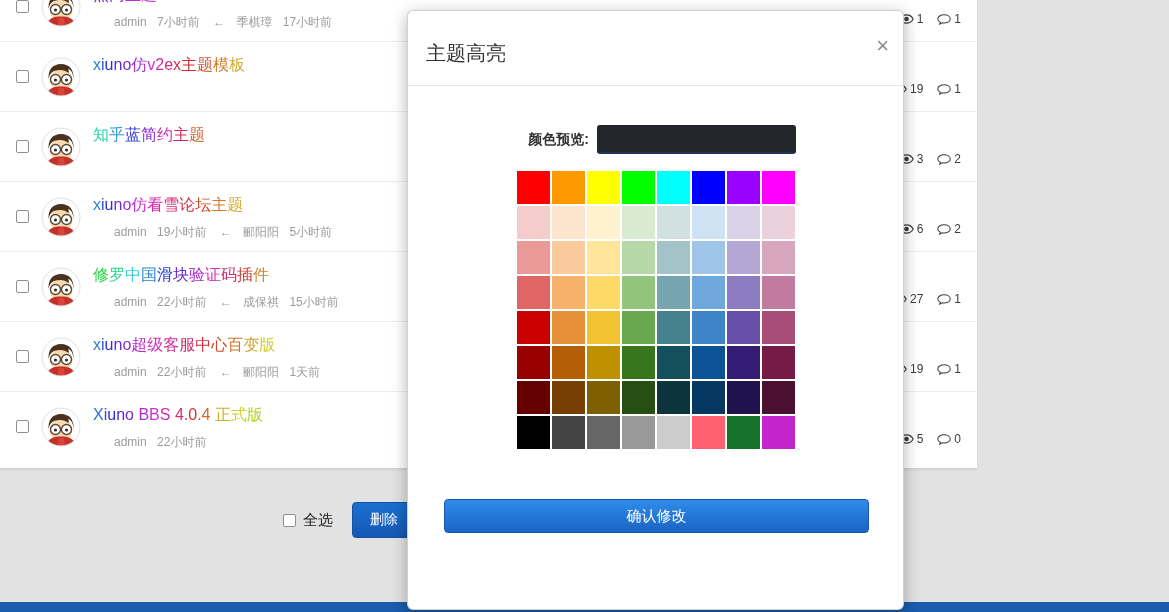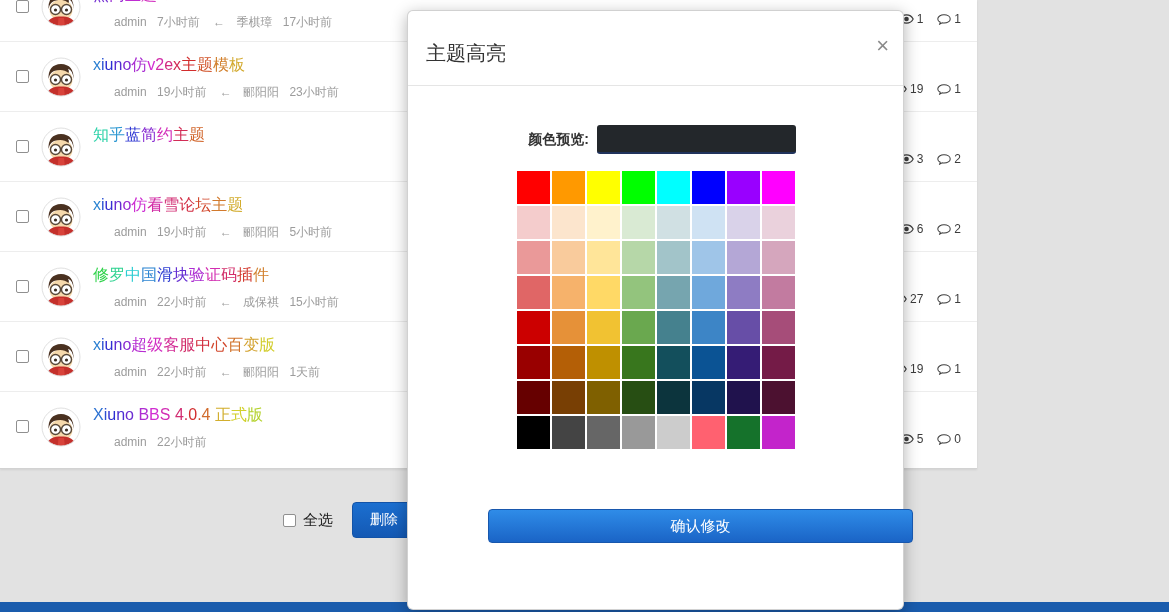--- a/index.html
+++ b/index.html
@@ -51,21 +51,21 @@
   .preview-row { position:absolute; left:0; top:114px; width:100%; height:30px;font-weight:bold; }
   .preview-label { position:absolute; right:314px; top:6px; font-size:14px; color:#333; white-space:nowrap; }
   .preview-box { position:absolute; left:189px; top:0; width:199px; height:29px;
                  background:#23272b; border-radius:3px; border-bottom:2px solid #20335c; }
   .palette { position:absolute; left:109px; top:160px; width:278px; height:278px;
              display:grid; grid-template-columns:repeat(8,33px); grid-auto-rows:33px; gap:2px; }
   .swatch { width:33px; height:33px; cursor:pointer; }
   .modal-btn { position:absolute; left:36px; width:425px; height:34px; border-radius:4px;
                background:linear-gradient(#2f8ce8,#1a64c6); border:1px solid #1857ad;
                color:#fff; font-size:15px; cursor:pointer; font-family:inherit; }
-  .btn-confirm { top:498px;margin-left:44px; }
+  .btn-confirm { top:488px; }
   .btn-cancel  { top:528px; }
 </style>
 </head>
 <body>
 
 <div id="stage">
 
   <div class="card" id="thread-list">
   <div class="row">
     <span class="cb"></span>
@@ -130,27 +130,20 @@
         <circle cx="25.5" cy="22.5" r="5" fill="#fff" stroke="#58493a" stroke-width="1.4"></circle>
         <rect x="19" y="21.6" width="2" height="1.4" fill="#58493a"></rect>
         <circle cx="14.5" cy="23" r="1.6" fill="#3a2d22"></circle>
         <circle cx="25.5" cy="23" r="1.6" fill="#3a2d22"></circle>
         <path d="M6 37 C8 31 13 29.5 20 29.5 C27 29.5 32 31 34 37 L34 40 L6 40 Z" fill="#c4302b"></path>
         <path d="M17.5 31 L23 31 L24 40 L16.5 40 Z" fill="#d8433a"></path>
       </g>
       <circle cx="20" cy="20" r="19" fill="none" stroke="#e0e0e0"></circle>
     </svg>
     <div class="title"><span style="color: rgb(45, 128, 210);">x</span><span style="color: rgb(45, 86, 210);">i</span><span style="color: rgb(45, 45, 210);">u</span><span style="color: rgb(86, 45, 210);">n</span><span style="color: rgb(128, 45, 210);">o</span><span style="color: rgb(169, 45, 210);">仿</span><span style="color: rgb(210, 45, 210);">v</span><span style="color: rgb(210, 45, 169);">2</span><span style="color: rgb(210, 45, 128);">e</span><span style="color: rgb(210, 45, 86);">x</span><span style="color: rgb(210, 45, 45);">主</span><span style="color: rgb(210, 86, 45);">题</span><span style="color: rgb(210, 128, 45);">模</span><span style="color: rgb(210, 169, 45);">板</span></div>
-    <div class="meta">
-      <span>admin</span>
-      <span>19小时前</span>
-      <span class="arrow">←</span>
-      <span>郦阳阳</span>
-      <span>23小时前</span>
-    </div>
     <div class="stats">
       <span class="stat">
         <svg width="15" height="10" viewBox="0 0 18 12">
           <path d="M9 1C5 1 2 4 1 6c1 2 4 5 8 5s7-3 8-5c-1-2-4-5-8-5z" fill="none" stroke="#3c3c3c" stroke-width="1.4"></path>
           <circle cx="9" cy="6" r="2.8" fill="#3c3c3c"></circle>
         </svg>
         <span>19</span>
       </span>
       <span class="stat">
         <svg width="14" height="11" viewBox="0 0 18 14">

